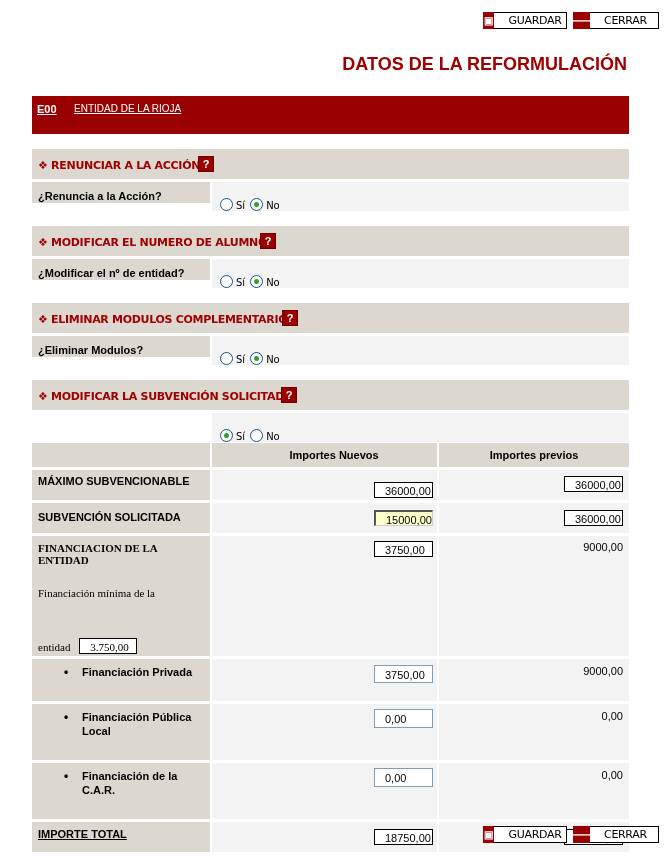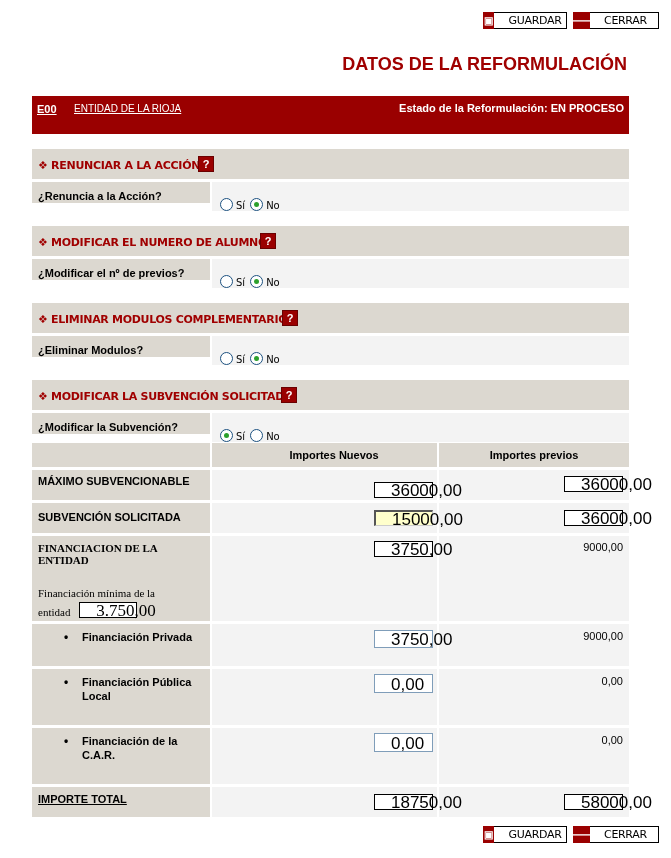--- a/index.html
+++ b/index.html
@@ -31,21 +31,21 @@
   .radio { width: 11px; height: 11px; border-radius: 50%; border: 1px solid #1c5180; background: #fff; position: relative; display: inline-block; cursor: pointer; }
   .radio.on::after { content: ""; position: absolute; left: 3px; top: 3px; width: 5px; height: 5px; border-radius: 50%; background: #2ca02c; }
   .ropt-label { font-size: 10px; margin-right: 2px; font-family: "DejaVu Sans", sans-serif; }
 
   table.amounts { position: absolute; left: 32px; top: 443px; width: 597px; border-collapse: separate; border-spacing: 0 0; }
   table.amounts td, table.amounts th { padding: 0; vertical-align: top; }
   .hdr-row th { height: 24px; background: #dcd8d0; font-size: 11px; font-weight: bold; text-align: center; line-height: 24px; }
   .rl { background: #dcd8d0; width: 172px; padding-left: 6px !important; font-weight: bold; font-size: 11px; border-top: 3px solid #fff; border-right: 2px solid #fff; }
   .rn { background: #f3f3f3; width: 206px; text-align: right; border-top: 3px solid #fff; border-right: 2px solid #fff; }
   .rp { background: #f3f3f3; text-align: right; border-top: 3px solid #fff; }
-  .num-box { display: inline-block; height: 16px; border: 1px solid #000; background: #fff; font-size: 17px; line-height: 16px; text-align: left; padding-left: 16px; box-sizing: border-box; }
+  .num-box { display: inline-block; height: 16px; border: 1px solid #000; background: #fff; font-size: 11px; line-height: 16px; text-align: left; padding-left: 10px; box-sizing: border-box; }
   .num-box.edit { border: 1px solid #7f9db9; }
   .num-box.focus { background: #ffffcc; border-top: 2px solid #555; border-left: 2px solid #555; border-right: 1px solid #ccc; border-bottom: 1px solid #ccc; }
   .prev-text { font-size: 11px; padding-right: 6px; }
   .bullet-label { display: flex; padding-left: 26px; }
   .bullet-label .dot { width: 18px; font-size: 12px; }
   .bullet-label .txt { width: 120px; line-height: 14px; }
 </style>
 </head>
 <body>
 
@@ -58,21 +58,20 @@
     <span class="ico">🡐</span>
     <span class="lbl">CERRAR</span>
   </div>
 </div>
 
 <div class="page-title">DATOS DE LA REFORMULACIÓN</div>
 
 <div class="entity-bar">
   <a class="code">E00</a>
   <a class="name">ENTIDAD DE LA RIOJA</a>
-  <span class="status">Estado de la Reformulación: EN PROCESO</span>
 </div>
 
 <div class="section-head" style="top:149px;">
   <span class="stitle">❖ RENUNCIAR A LA ACCIÓN</span>
   <span class="help" style="left:166px;">?</span>
 </div>
 <div class="qrow" style="top:182px;">
   <div class="qlabel">¿Renuncia a la Acción?</div>
   <div class="qopts">
     <span class="radio"></span>
@@ -80,21 +79,21 @@
     <span class="radio on"></span>
     <span class="ropt-label">No</span>
   </div>
 </div>
 
 <div class="section-head" style="top:226px;">
   <span class="stitle">❖ MODIFICAR EL NUMERO DE ALUMNOS</span>
   <span class="help" style="left:228px;">?</span>
 </div>
 <div class="qrow" style="top:259px;">
-  <div class="qlabel">¿Modificar el nº de previos?</div>
+  <div class="qlabel">¿Modificar el nº de entidad?</div>
   <div class="qopts">
     <span class="radio"></span>
     <span class="ropt-label">Sí</span>
     <span class="radio on"></span>
     <span class="ropt-label">No</span>
   </div>
 </div>
 
 <div class="section-head" style="top:303px;">
   <span class="stitle">❖ ELIMINAR MODULOS COMPLEMENTARIOS</span>
@@ -108,21 +107,20 @@
     <span class="radio on"></span>
     <span class="ropt-label">No</span>
   </div>
 </div>
 
 <div class="section-head" style="top:380px;">
   <span class="stitle">❖ MODIFICAR LA SUBVENCIÓN SOLICITADA</span>
   <span class="help" style="left:249px;">?</span>
 </div>
 <div class="qrow" style="top:413px;">
-  <div class="qlabel">¿Modificar la Subvención?</div>
   <div class="qopts">
     <span class="radio on"></span>
     <span class="ropt-label">Sí</span>
     <span class="radio"></span>
     <span class="ropt-label">No</span>
   </div>
 </div>
 
 <table class="amounts">
   <tbody>
@@ -150,21 +148,21 @@
     <td class="rp">
       <span class="num-box" style="width:59px; margin:7px 6px 0 0;">36000,00</span>
     </td>
   </tr>
 
   <tr>
     <td class="rl" style="height:74px;font-family:Liberation Serif, serif;">
       <div style="margin-top:6px;">FINANCIACION DE LA ENTIDAD</div>
       <div style="margin-top:18px; font-weight:normal; line-height:18px; width:150px;">
         <span>Financiación mínima de la entidad</span>
-        <span class="num-box" style="width:58px; margin-left:6px; font-weight:normal;">3.750,00</span>
+        <span class="num-box" style="width:58px; margin-left:6px; font-weight:normal;margin-top:36px;">3.750,00</span>
       </div>
     </td>
     <td class="rn">
       <span class="num-box" style="width:59px; margin:5px 4px 0 0;">3750,00</span>
     </td>
     <td class="rp">
       <div class="prev-text" style="margin-top:5px;">9000,00</div>
     </td>
   </tr>
 

